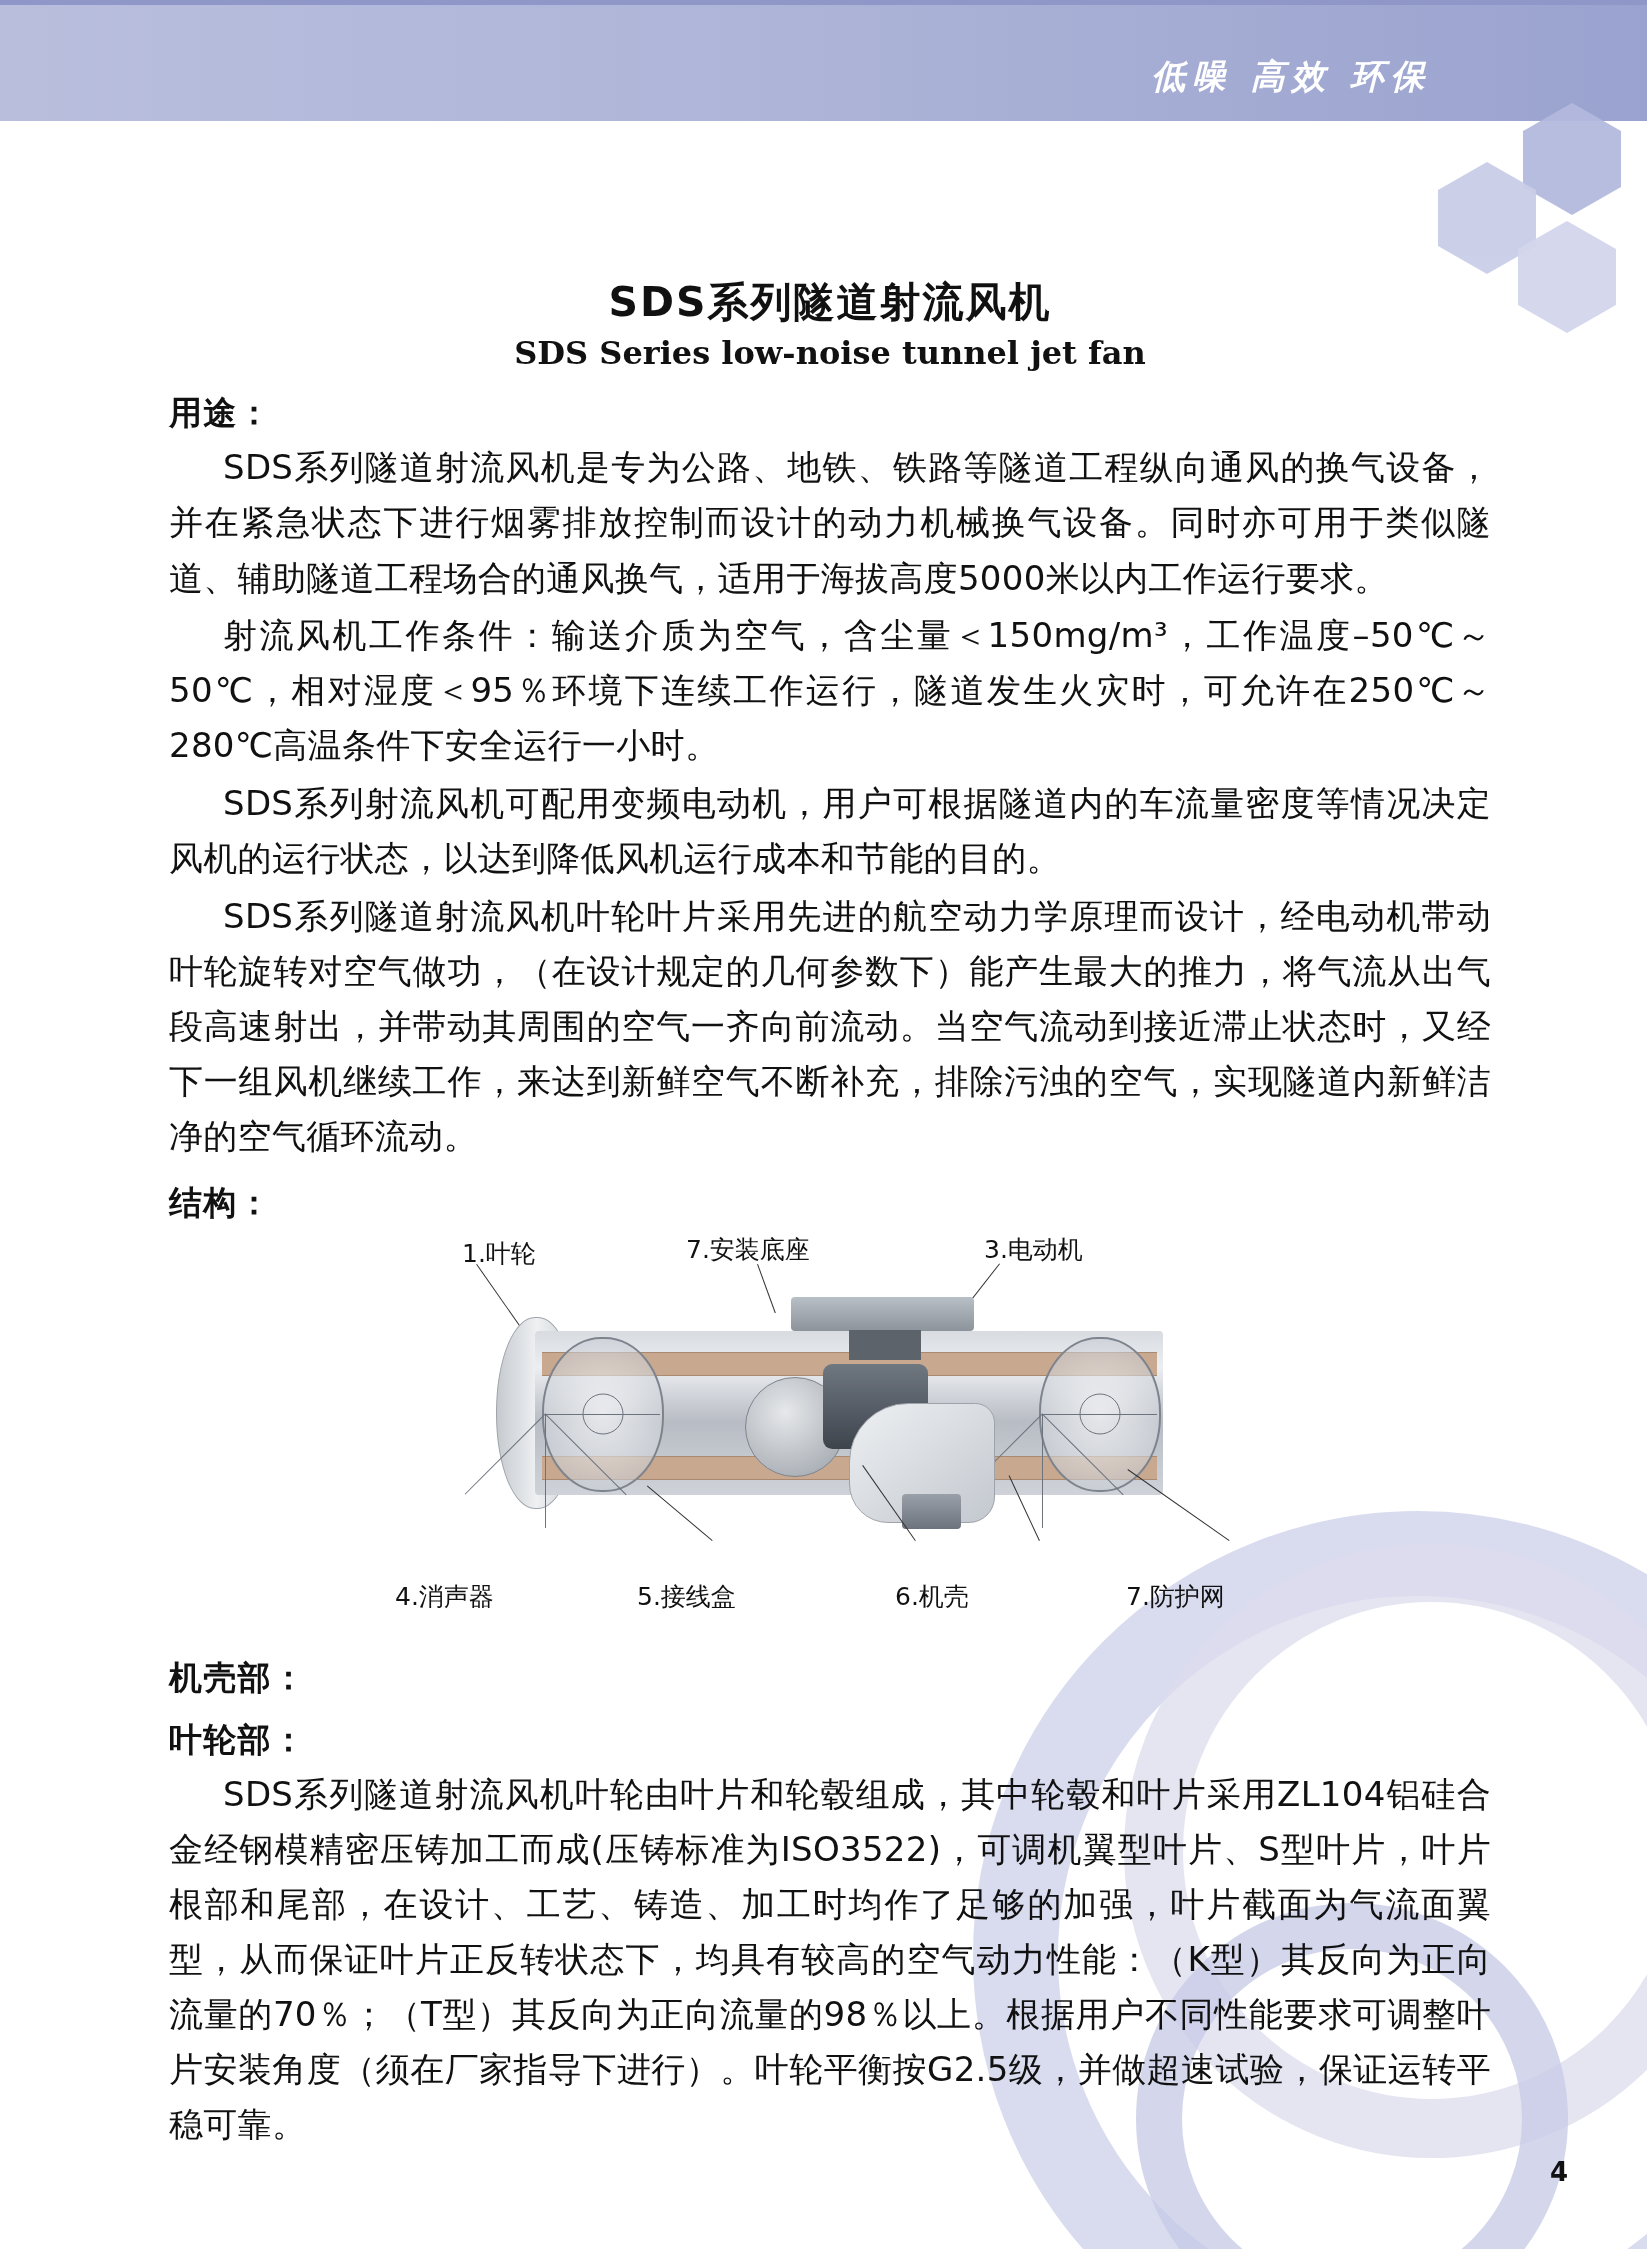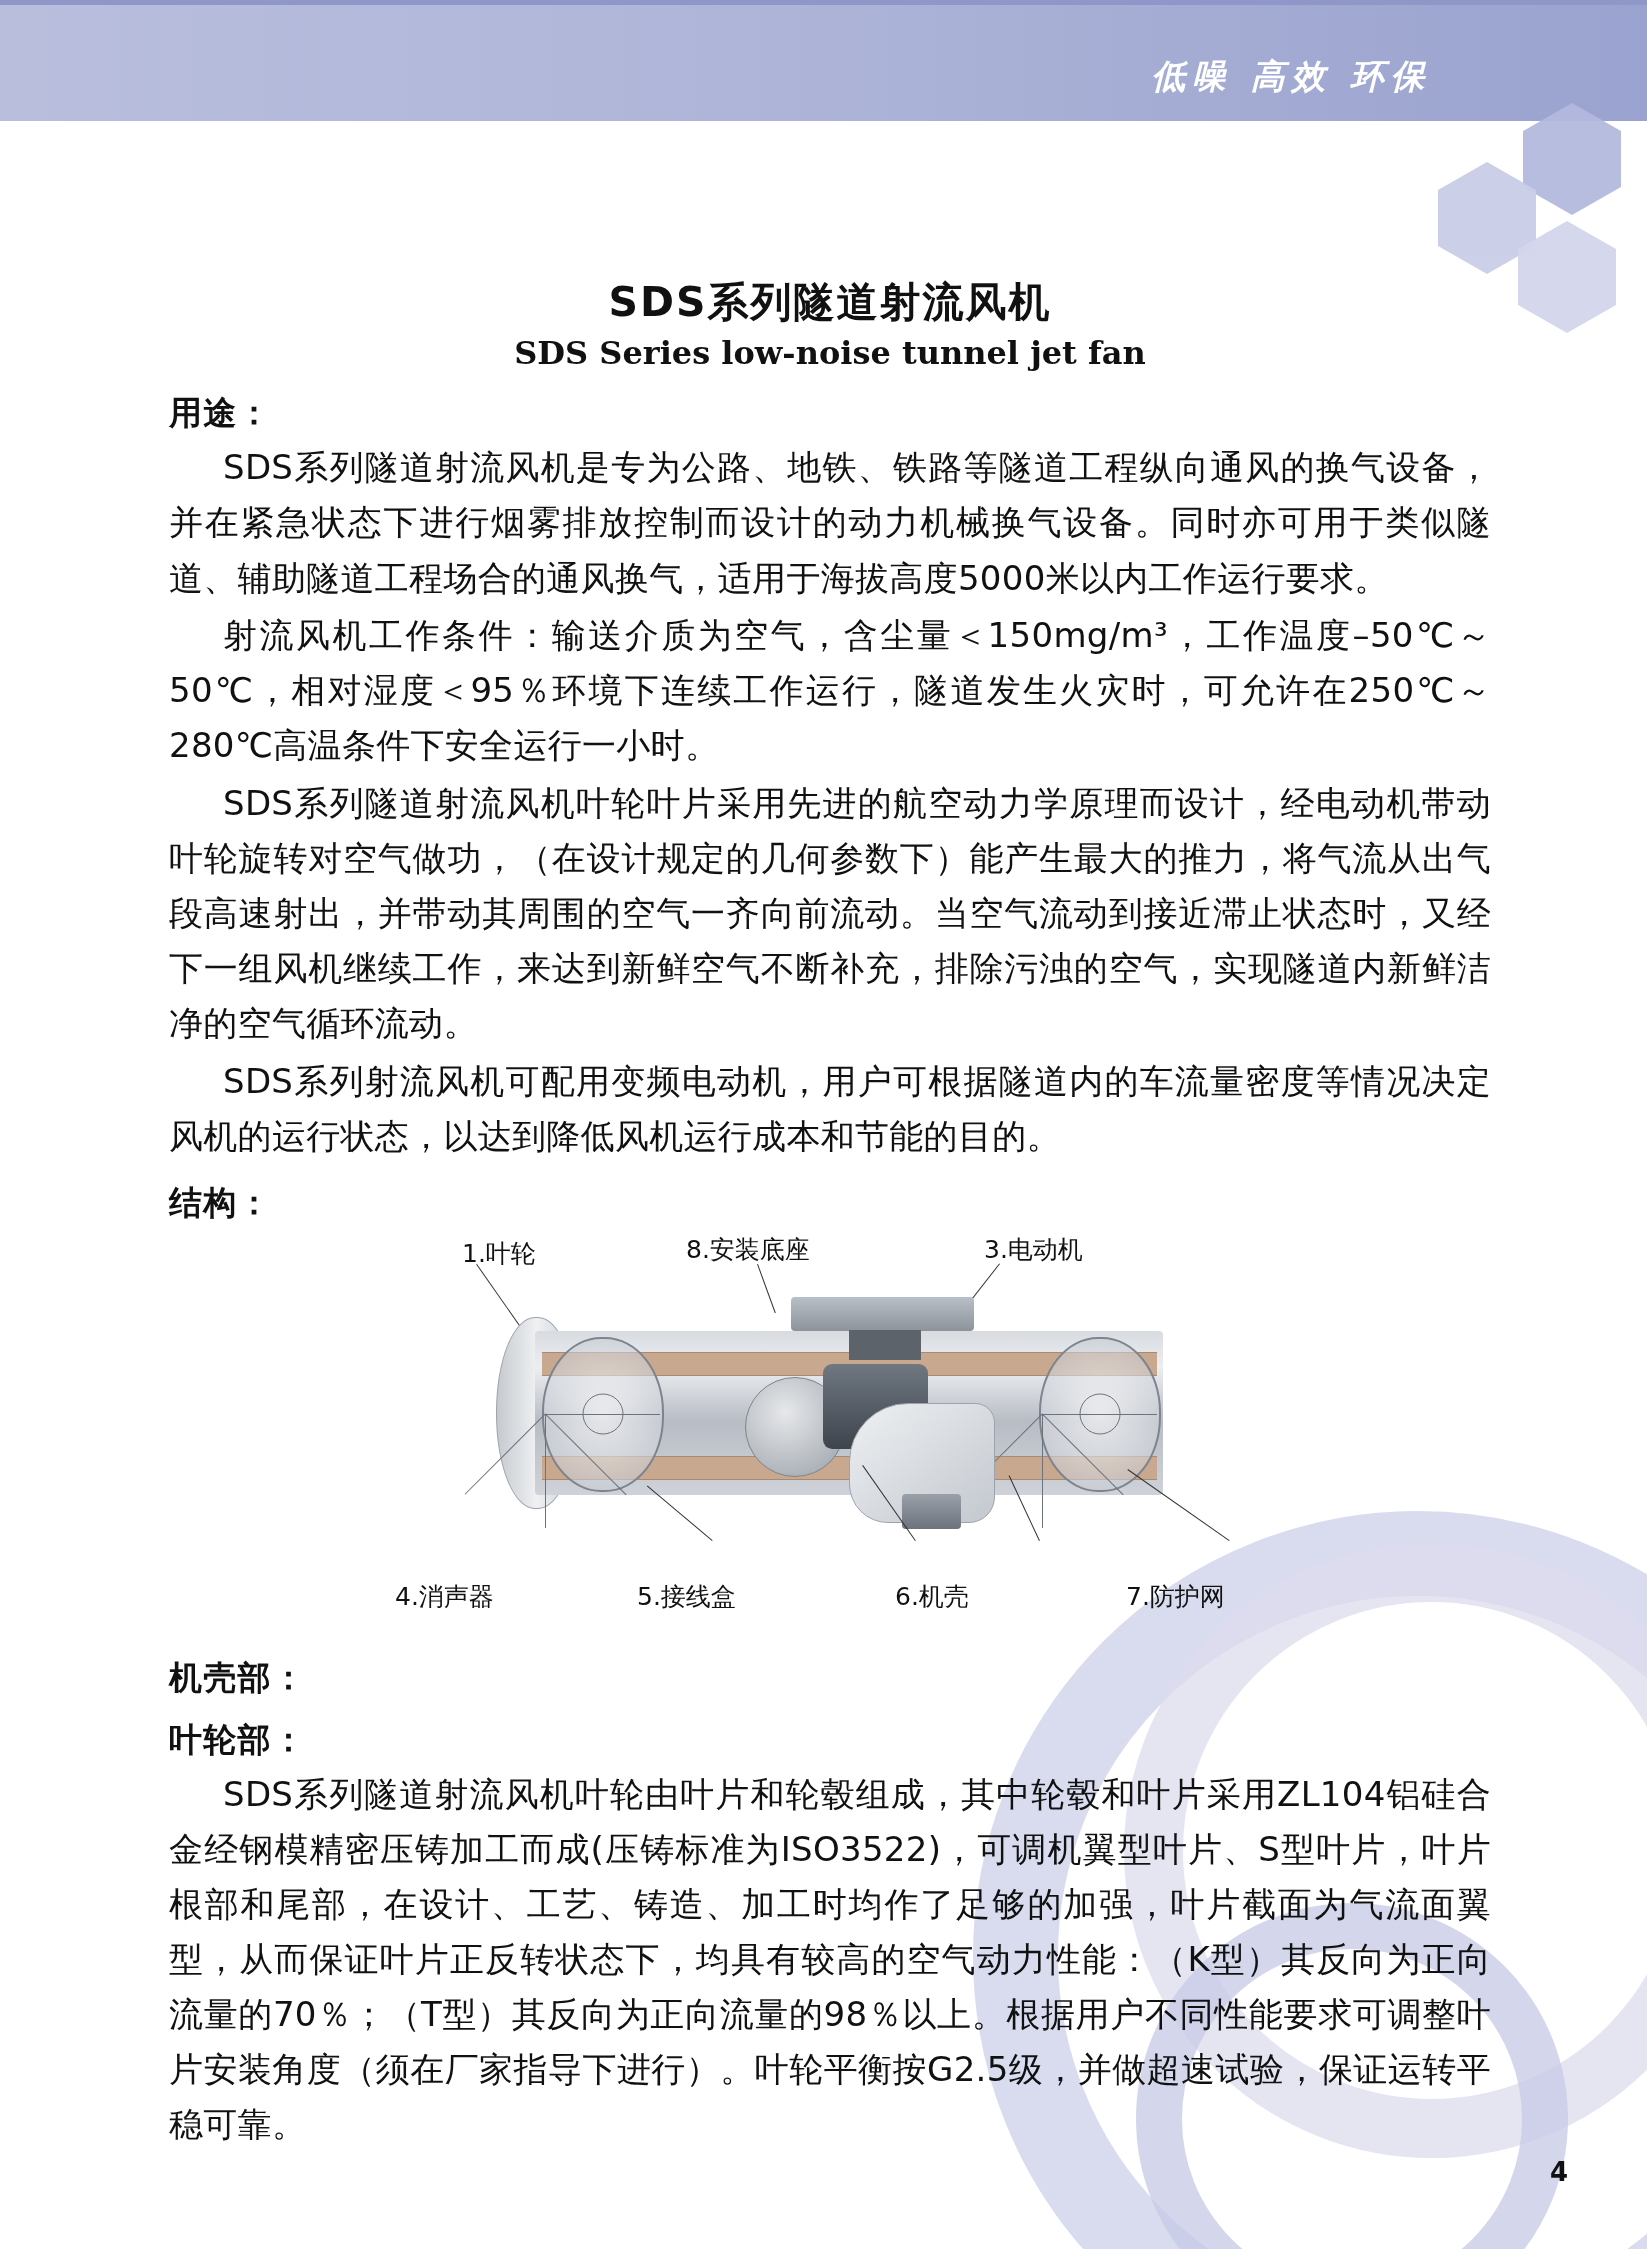--- a/index.html
+++ b/index.html
@@ -205,29 +205,29 @@
 
   <div class="content">
 
     <h1 class="title-cn">SDS系列隧道射流风机</h1>
     <div class="title-en">SDS Series low-noise tunnel jet fan</div>
 
     <h2 class="sec">用途：</h2>
     <p class="para">SDS系列隧道射流风机是专为公路、地铁、铁路等隧道工程纵向通风的换气设备，并在紧急状态下进行烟雾排放控制而设计的动力机械换气设备。同时亦可用于类似隧道、辅助隧道工程场合的通风换气，适用于海拔高度5000米以内工作运行要求。</p>
     <p class="para">射流风机工作条件：输送介质为空气，含尘量＜150mg/m³，工作温度–50℃～50℃，相对湿度＜95％环境下连续工作运行，隧道发生火灾时，可允许在250℃～280℃高温条件下安全运行一小时。</p>
 
+    <p class="para">SDS系列射流风机可配用变频电动机，用户可根据隧道内的车流量密度等情况决定风机的运行状态，以达到降低风机运行成本和节能的目的。</p>
     <p class="para">SDS系列隧道射流风机叶轮叶片采用先进的航空动力学原理而设计，经电动机带动叶轮旋转对空气做功，（在设计规定的几何参数下）能产生最大的推力，将气流从出气段高速射出，并带动其周围的空气一齐向前流动。当空气流动到接近滞止状态时，又经下一组风机继续工作，来达到新鲜空气不断补充，排除污浊的空气，实现隧道内新鲜洁净的空气循环流动。</p>
-    <p class="para">SDS系列射流风机可配用变频电动机，用户可根据隧道内的车流量密度等情况决定风机的运行状态，以达到降低风机运行成本和节能的目的。</p>
 
     <h2 class="sec">结构：</h2>
 
     <div class="figure">
 
       <div class="fig-label" style="left:249px; top:4px;margin-left:44px;">1.叶轮</div>
-      <div class="fig-label" style="left:517px; top:0px;">8.安装底座</div>
+      <div class="fig-label" style="left:517px; top:0px;">7.安装底座</div>
       <div class="fig-label" style="left:815px; top:0px;text-align:right;">3.电动机</div>
 
       <div class="fig-line" style="left:308px; top:31px; width:79px; transform:rotate(55deg);"></div>
       <div class="fig-line" style="left:589px; top:31px; width:52px;  transform:rotate(70deg);"></div>
       <div class="fig-line" style="left:831px; top:31px; width:98px; transform:rotate(128deg);"></div>
 
       <div class="fan-art">
         <div class="cap left"></div>
         <div class="duct"></div>
         <div class="duct-band top"></div>

